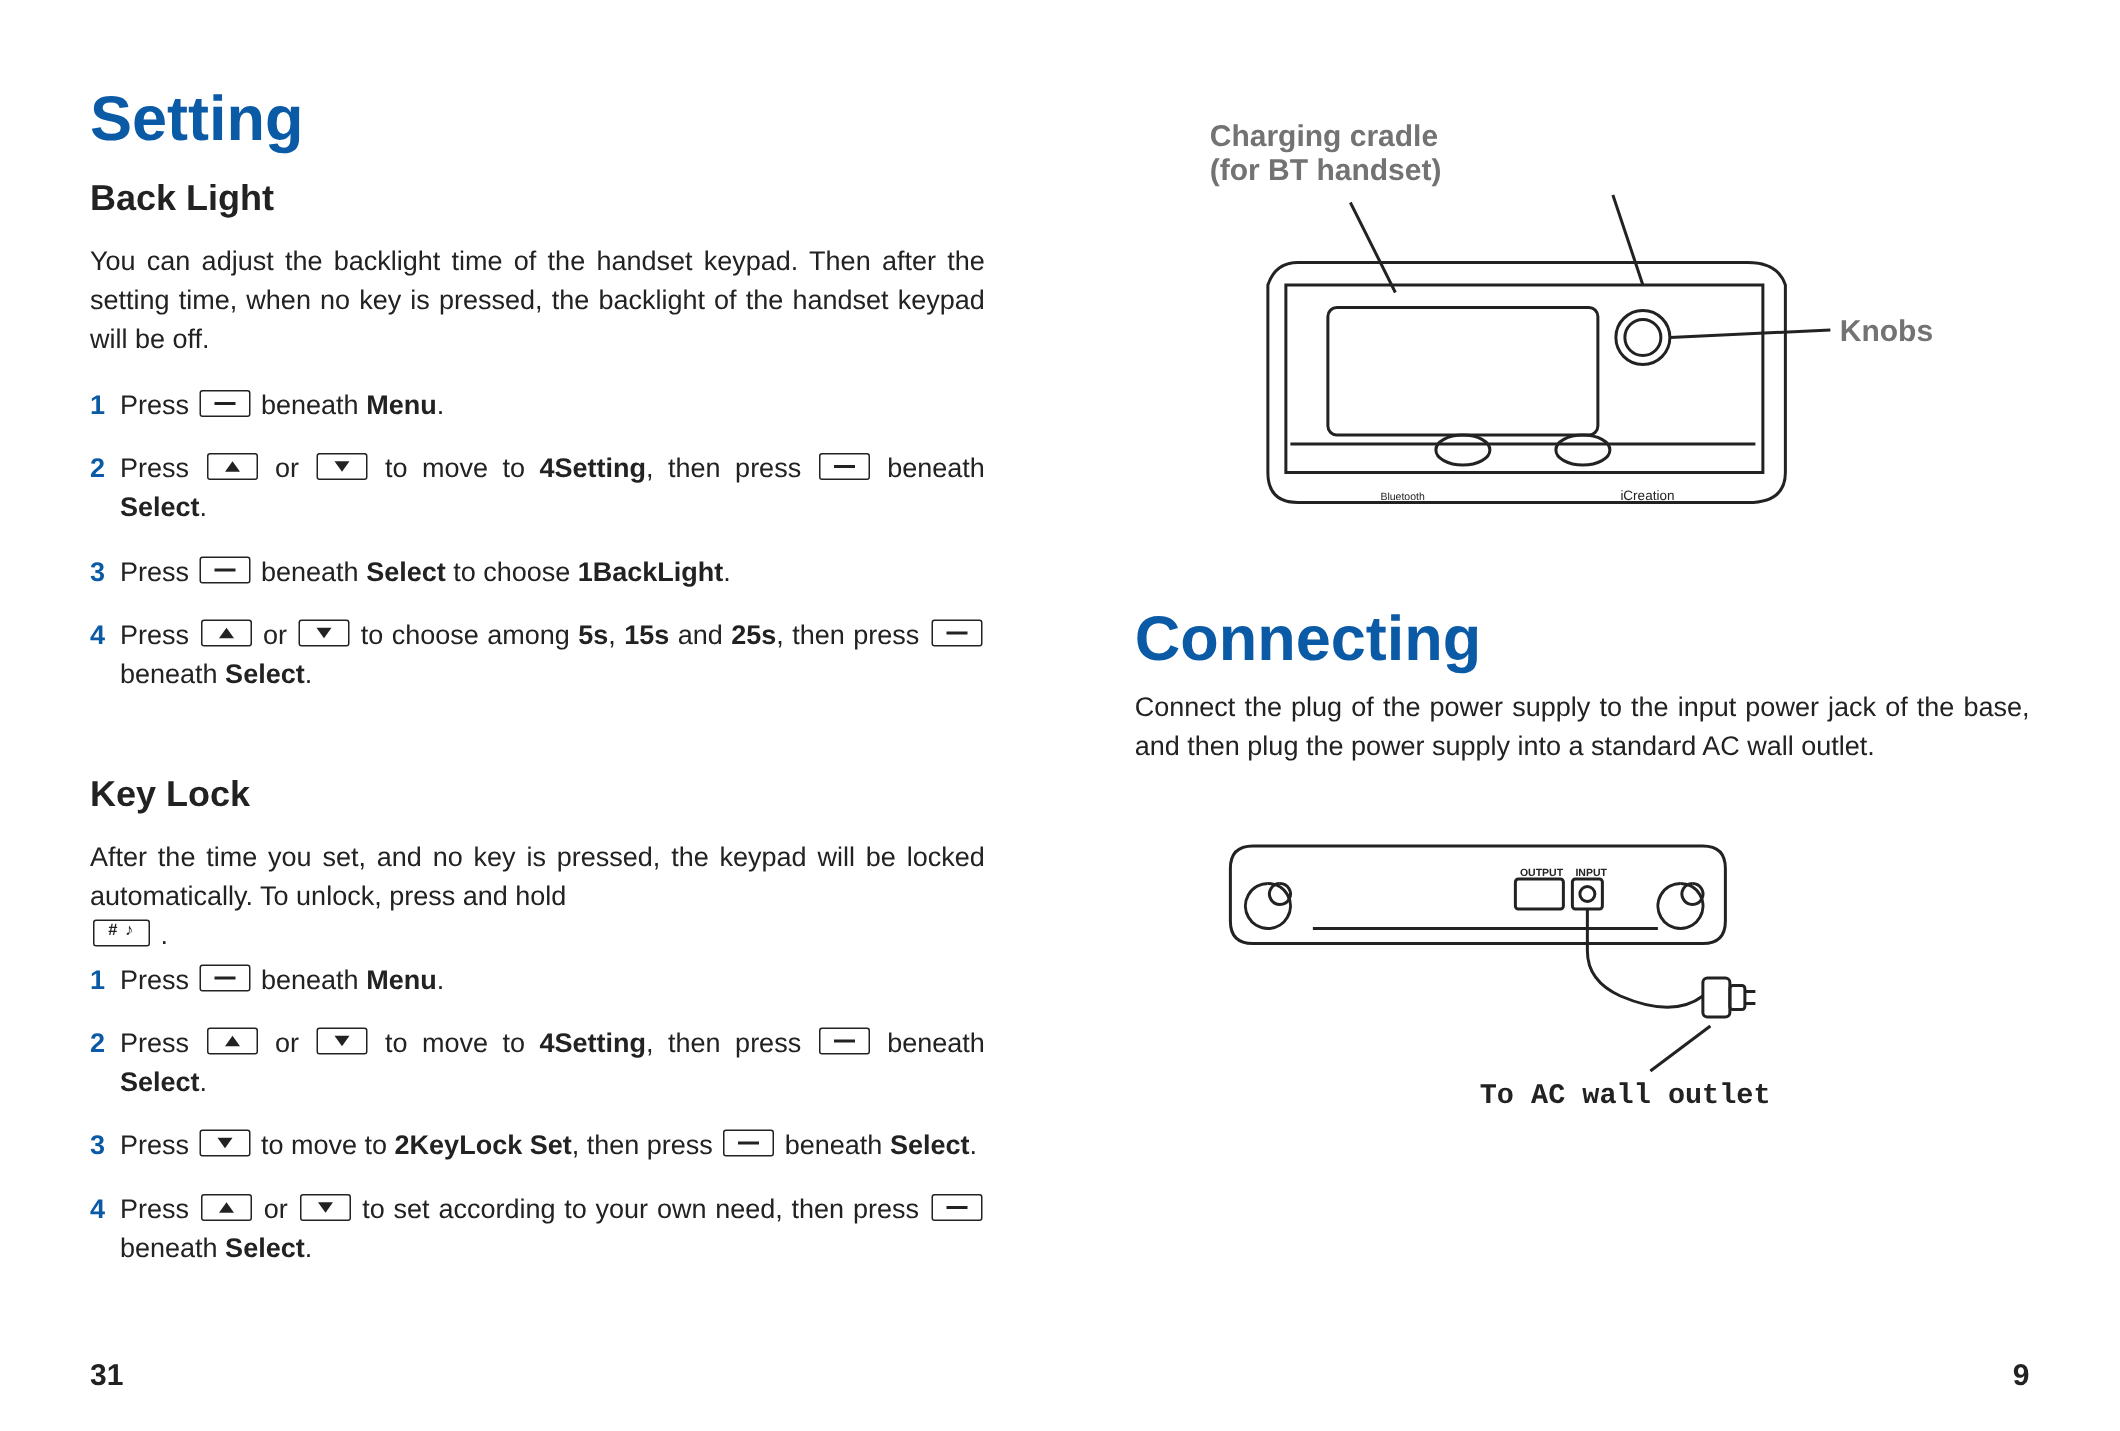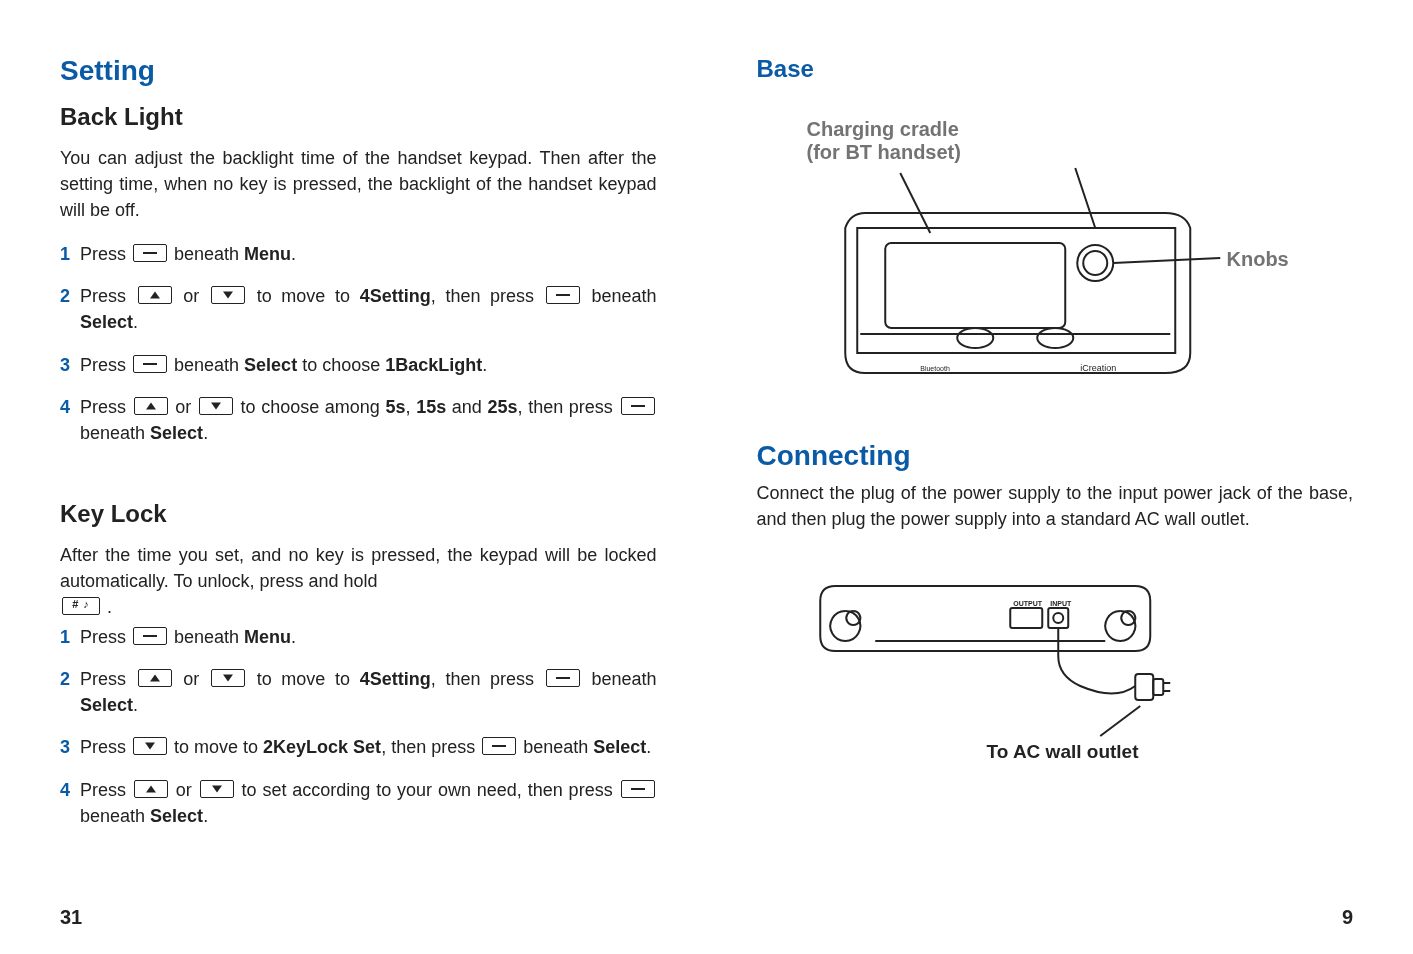--- a/index.html
+++ b/index.html
@@ -20,21 +20,21 @@
   .page {
     flex: 1;
     position: relative;
     display: flex;
     flex-direction: column;
   }
   h1.blue {
     color: #0a5aa6;
     font-family: "Segoe UI Semibold", Arial, sans-serif;
     font-weight: 600;
-    font-size: 28px;
+    font-size: 42px;
     margin-bottom: 8px;
   }
   h2.sub {
     color: #222;
     font-family: "Segoe UI Semibold", Arial, sans-serif;
     font-weight: 600;
     font-size: 24px;
     margin-top: 8px;
     margin-bottom: 14px;
   }
@@ -146,21 +146,21 @@
   }
   .connect-diagram {
     position: relative;
     width: 100%;
     height: 235px;
     margin-top: 6px;
   }
   .connect-diagram svg { width: 100%; height: 100%; }
   .clabel {
     position: absolute;
-    font-family: Liberation Sans, sans-serif;
+    font-family: Liberation Mono, monospace;
     font-weight: 600;
     font-size: 19px;
     color: #222;
   }
 </style>
 </head>
 <body>
 
 <div class="pages">
 
@@ -210,21 +210,20 @@
       <li>
         <span class="num">4</span>
         <span>Press </span><span class="keybox arrow up"></span><span> or </span><span class="keybox arrow down"></span><span> to set according to your own need, then press </span><span class="keybox dash"></span><span> beneath </span><b>Select</b><span>.</span>
       </li>
     </ol>
 
     <div class="page-num pn-left">31</div>
   </div>
 
   <div class="page">
-    <h2 class="blue-sub">Base</h2>
 
     <div class="base-diagram">
       <div class="dlabel" style="left:50px; top:25px; width:170px;">Charging cradle (for BT handset)</div>
       <div class="dlabel" style="left:470px; top:155px;">Knobs</div>
       <svg viewBox="0 0 580 305">
         <g stroke="#222" stroke-width="2" fill="none">
 
           <path d="M100 120 L400 120 Q420 120 425 135 L425 260 Q425 280 400 280 L100 280 Q80 280 80 260 L80 135 Q85 120 100 120 Z"></path>
           <path d="M92 135 L410 135 L410 260 L92 260 Z"></path>
 

